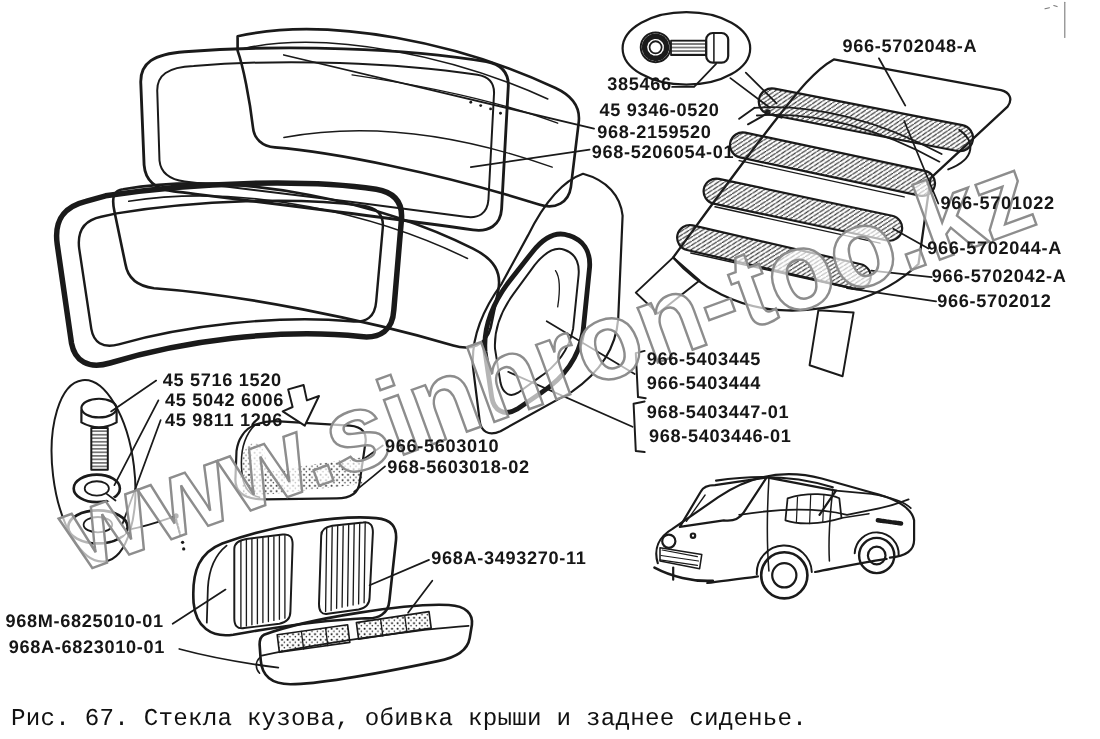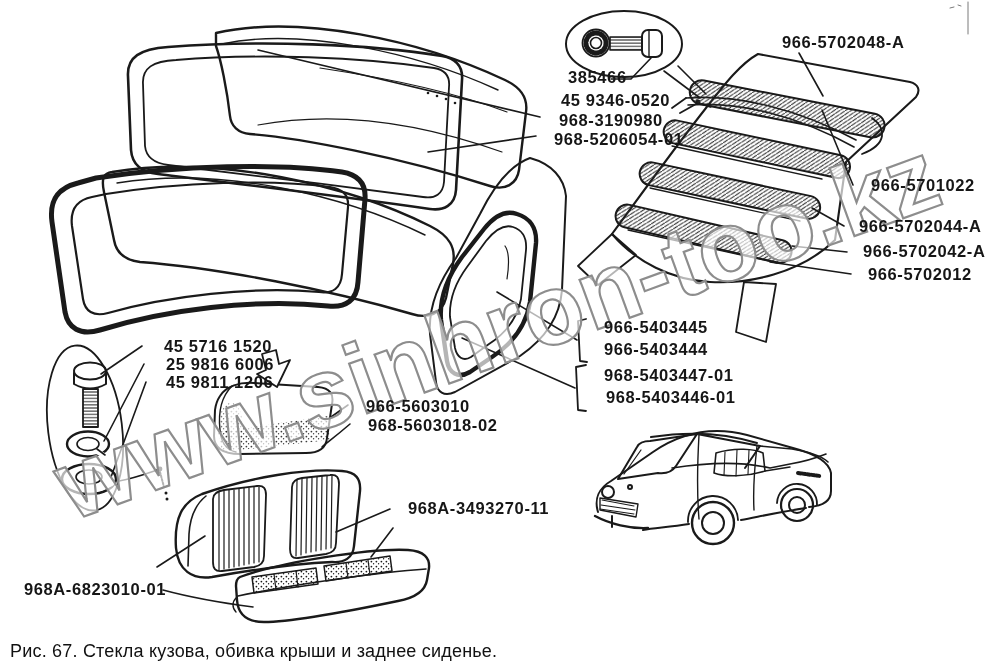--- a/index.html
+++ b/index.html
@@ -1,23 +1,23 @@
 <!DOCTYPE html>
 <html><head>
 <meta charset="utf-8">
 <style>
   html,body{margin:0;padding:0;background:#e8e8e8;}
   #page{position:relative;width:1000px;height:672px;background:#ffffff;overflow:hidden;
         font-family:"Liberation Sans",sans-serif;}
   #art{position:absolute;left:0;top:0;}
-  #labels{position:absolute;left:16px;top:0;width:826px;height:672px;pointer-events:none;}
+  #labels{position:absolute;left:0;top:0;width:826px;height:672px;pointer-events:none;}
   .plabel{position:absolute;white-space:nowrap;font-family:"Liberation Sans",sans-serif;
           font-weight:700;font-size:16.5px;letter-spacing:.6px;color:#161616;}
-  #caption{position:absolute;left:10px;top:641px;font-family:Liberation Sans, sans-serif;
-           font-size:18px;letter-spacing:.2px;color:#111;}
+  #caption{position:absolute;left:10px;top:641px;font-family:Liberation Mono, monospace;
+           font-size:22px;letter-spacing:.2px;color:#111;}
 </style>
 </head>
 <body>
 
 <div id="page">
 
 <svg id="art" width="1000" height="640" viewBox="0 0 1000 640">
   <defs>
     <pattern id="hatch" width="4.5" height="4.5" patternUnits="userSpaceOnUse">
       <path d="M0,4.5 L4.5,0" stroke="#2a2a2a" stroke-width="1.1"></path>
@@ -249,34 +249,35 @@
     </g>
   </g>
 
   <text x="497" y="364" transform="rotate(-20 497 330)" text-anchor="middle" textLength="930" lengthAdjust="spacingAndGlyphs" font-family="Liberation Sans, sans-serif" font-weight="700" font-size="100" fill="rgba(255,255,255,0.68)" stroke="#8d8d8d" stroke-width="2.2">www.sinhron-too.kz</text>
 </svg>
 
 <div id="labels">
   <div class="plabel" style="left:766px;top:33px">966-5702048-A</div>
   <div class="plabel" style="left:552px;top:68px">385466</div>
   <div class="plabel" style="left:545px;top:91px">45 9346-0520</div>
-  <div class="plabel" style="left:543px;top:111px">968-3190980</div>
+  <div class="plabel" style="left:543px;top:111px">968-2159520</div>
   <div class="plabel" style="left:538px;top:130px">968-5206054-01</div>
   <div class="plabel" style="left:855px;top:176px">966-5701022</div>
   <div class="plabel" style="left:843px;top:217px">966-5702044-A</div>
   <div class="plabel" style="left:847px;top:242px">966-5702042-A</div>
   <div class="plabel" style="left:852px;top:265px">966-5702012</div>
   <div class="plabel" style="left:588px;top:318px">966-5403445</div>
   <div class="plabel" style="left:588px;top:340px">966-5403444</div>
   <div class="plabel" style="left:588px;top:366px">968-5403447-01</div>
   <div class="plabel" style="left:590px;top:388px">968-5403446-01</div>
   <div class="plabel" style="left:148px;top:337px">45 5716 1520</div>
-  <div class="plabel" style="left:150px;top:355px">25 9816 6006</div>
+  <div class="plabel" style="left:150px;top:355px">45 5042 6006</div>
   <div class="plabel" style="left:150px;top:373px">45 9811 1206</div>
   <div class="plabel" style="left:350px;top:397px">966-5603010</div>
   <div class="plabel" style="left:352px;top:416px">968-5603018-02</div>
   <div class="plabel" style="left:392px;top:499px">968А-3493270-11</div>
+  <div class="plabel" style="left:5px;top:556px">968М-6825010-01</div>
   <div class="plabel" style="left:8px;top:580px">968А-6823010-01</div>
 </div>
 
 <div id="caption">Рис. 67. Стекла кузова, обивка крыши и заднее сиденье.</div>
 
 </div>
 
 </body></html>

